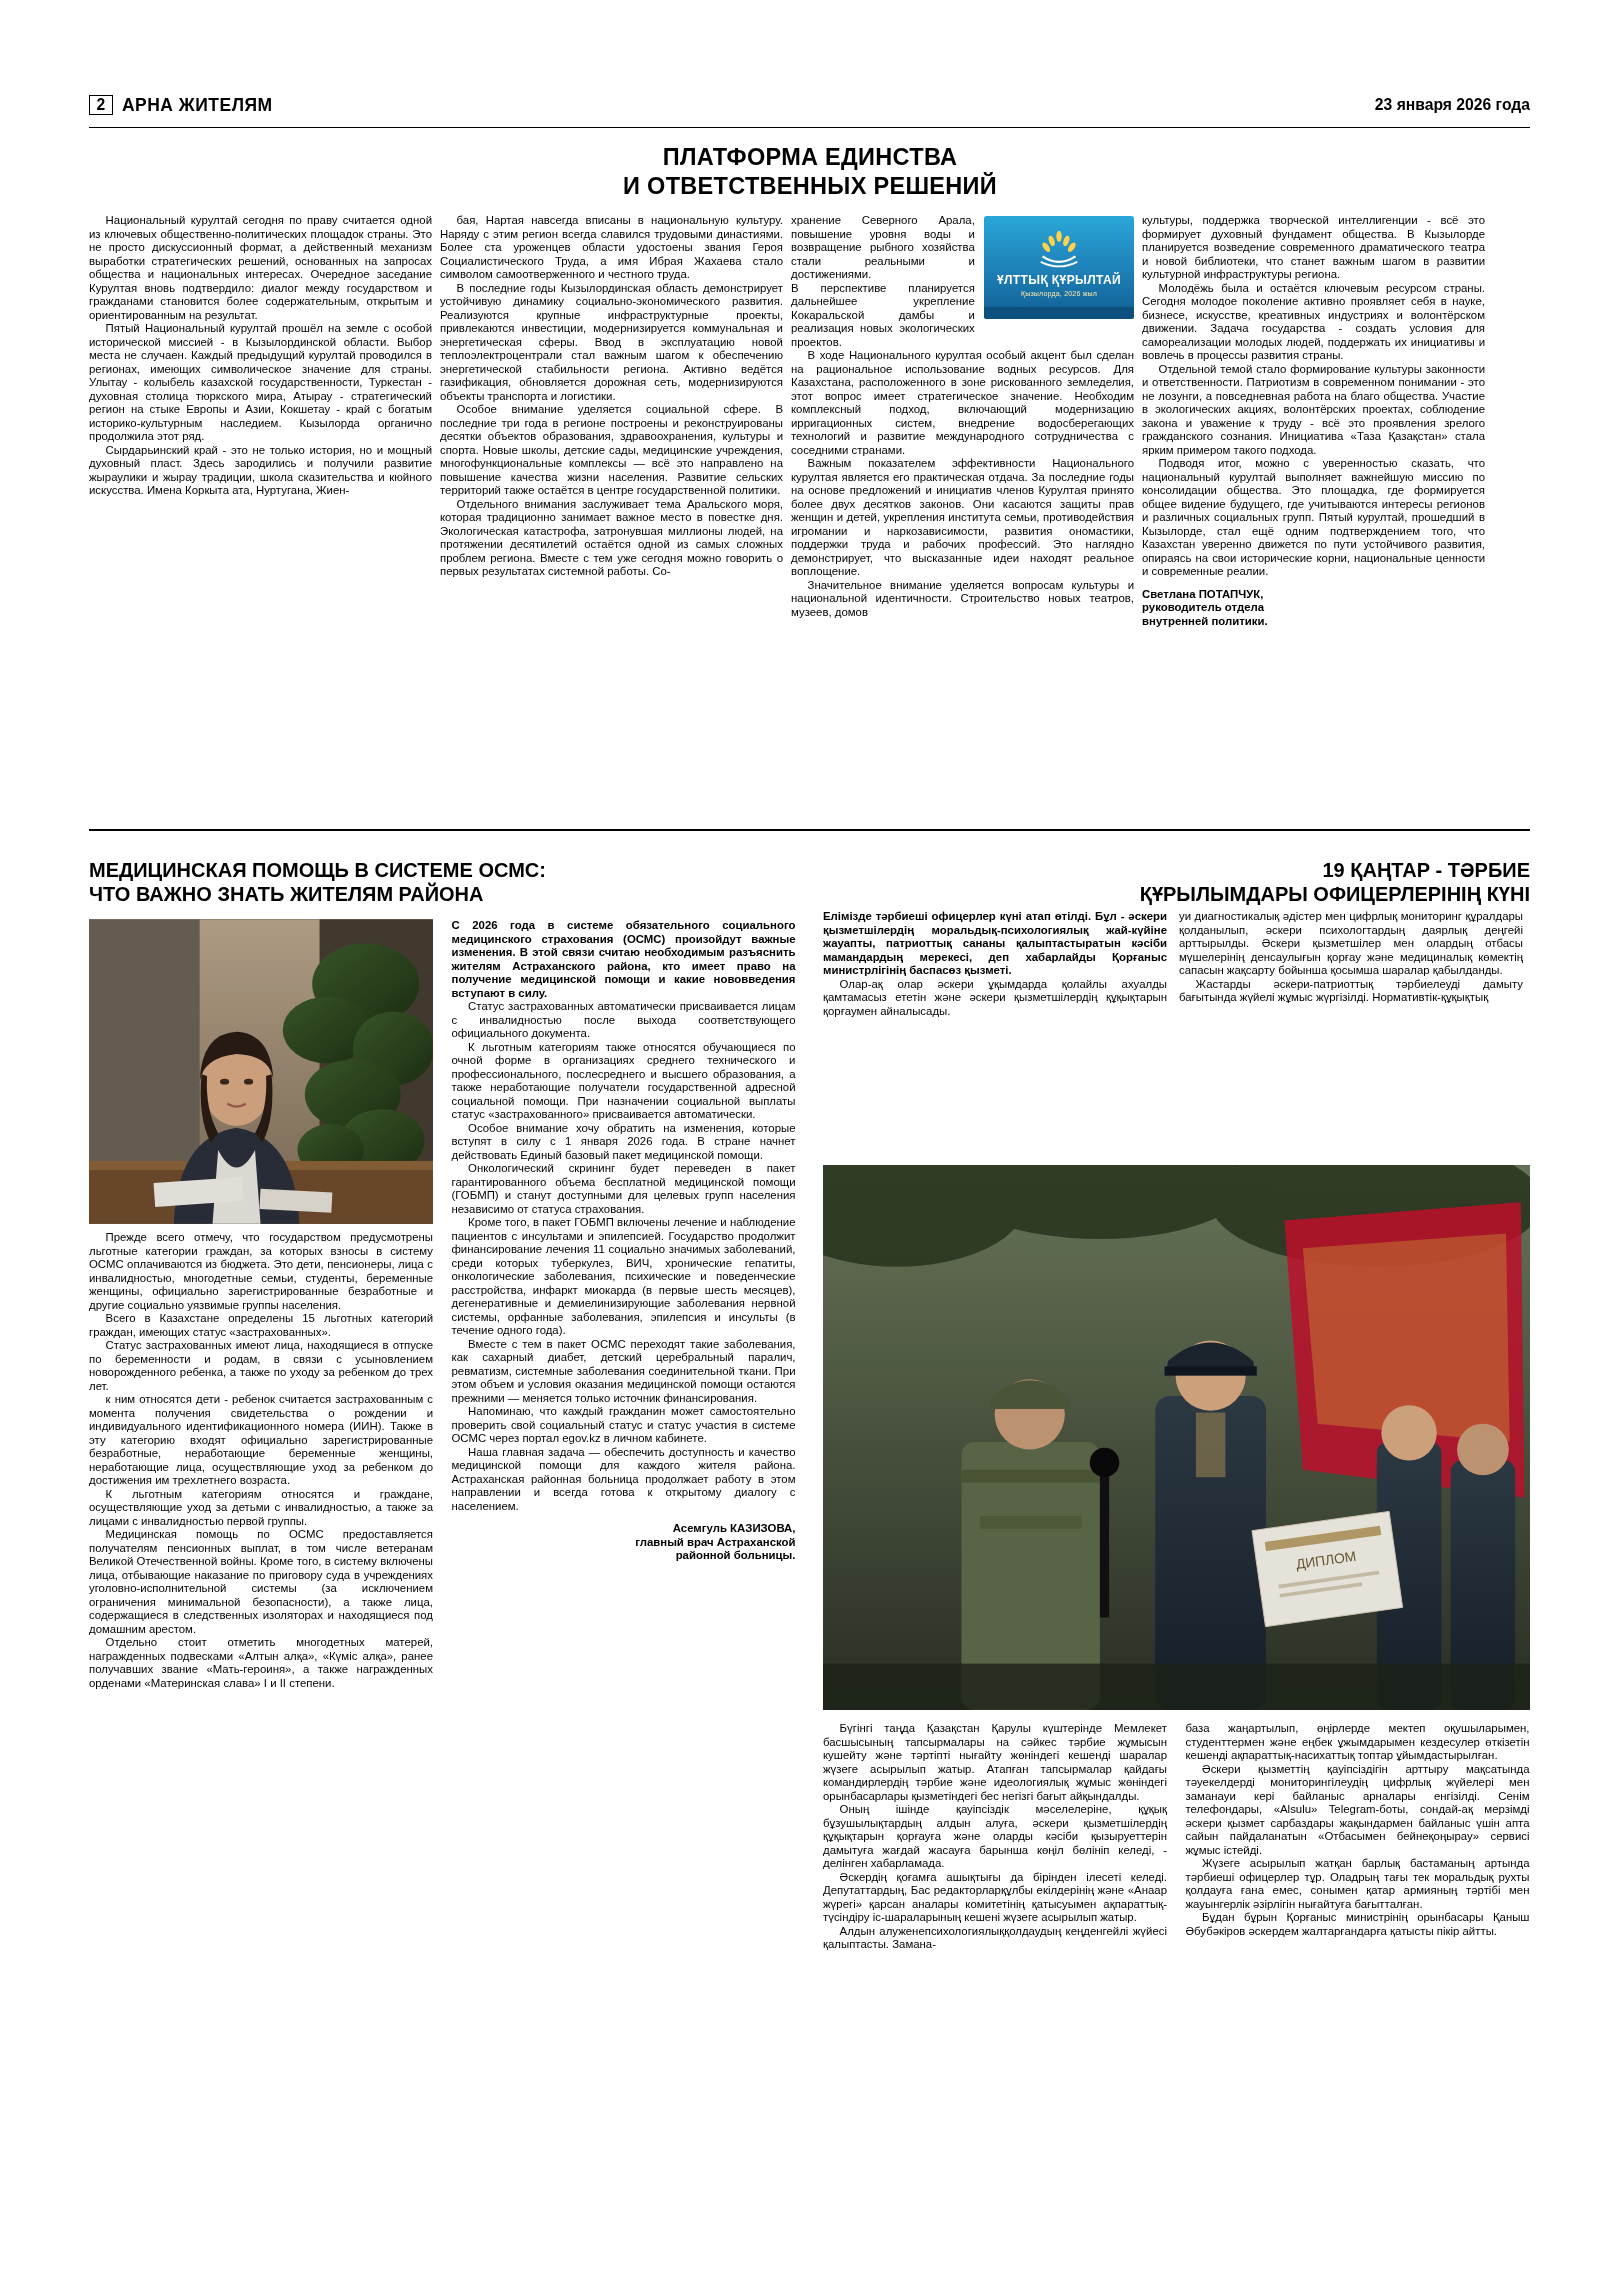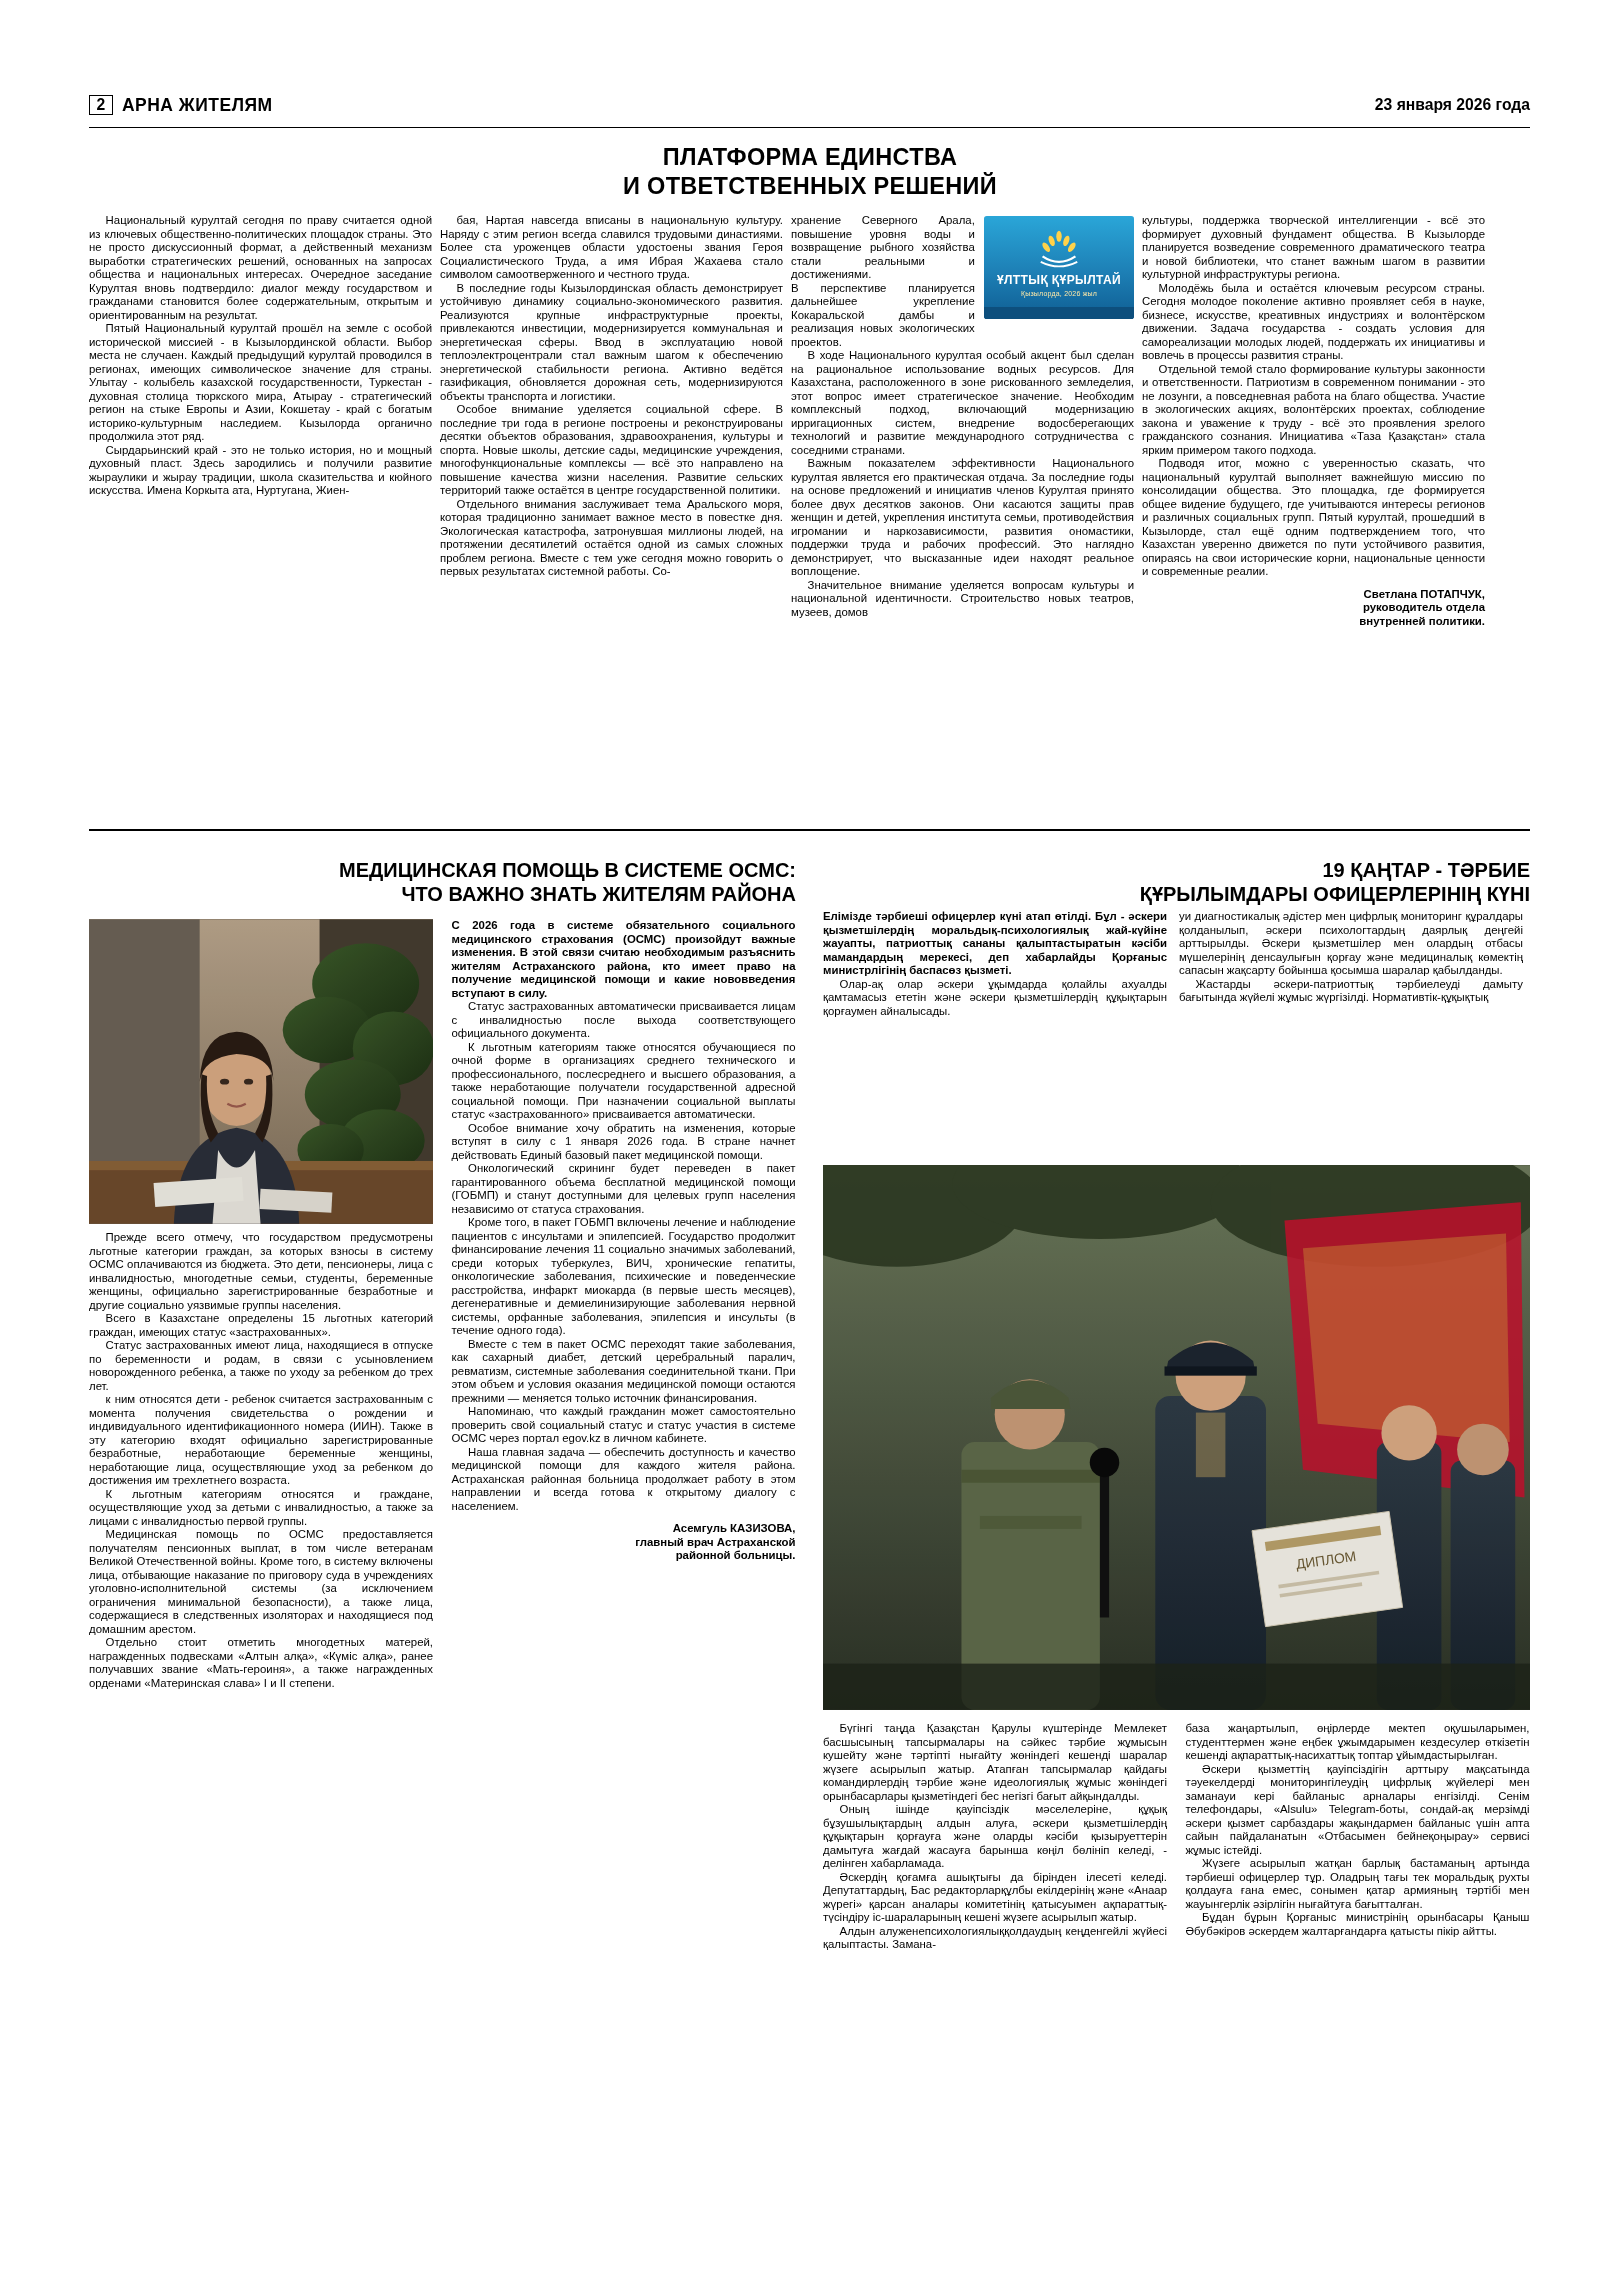--- a/index.html
+++ b/index.html
@@ -58,21 +58,20 @@
     text-indent: 16.6px;
     hyphens: auto;
   }
   p.bt.bold { font-weight: bold; }
   p.bt.noind { text-indent: 0; }
   .sig {
     margin-top: 9.2px;
     font-size: 11.4px;
     line-height: 13.5px;
     font-weight: bold;
-    text-align: right;
   }
   .sig-left {
     margin-top: 9.2px;
     font-size: 11.4px;
     line-height: 13.5px;
     font-weight: bold;
     text-align: right;
   }
   
   .art1 {
@@ -131,21 +130,21 @@
   }
   
   .art2 {
     position: absolute;
     left: 89px; top: 858px;
     width: 707px;
   }
   .headline2 {
     font-size: 20px;
     font-weight: bold;
-    text-align: right;
+    text-align: left;
     line-height: 24px;
     margin: 0 0 13px 0;
   }
   .art2-cols { display: flex; gap: 18.5px; }
   .art2 .col { width: 344px; }
   .photo-doc {
     width: 344px; height: 305px;
     background: #5b5246;
     position: relative;
     overflow: hidden;

